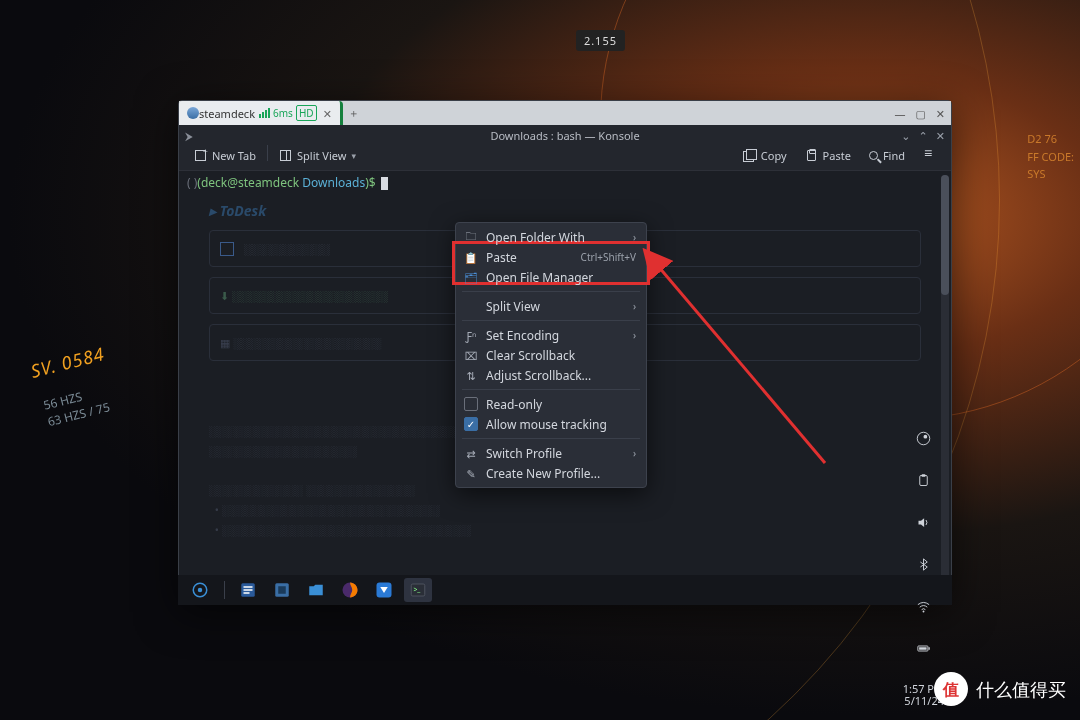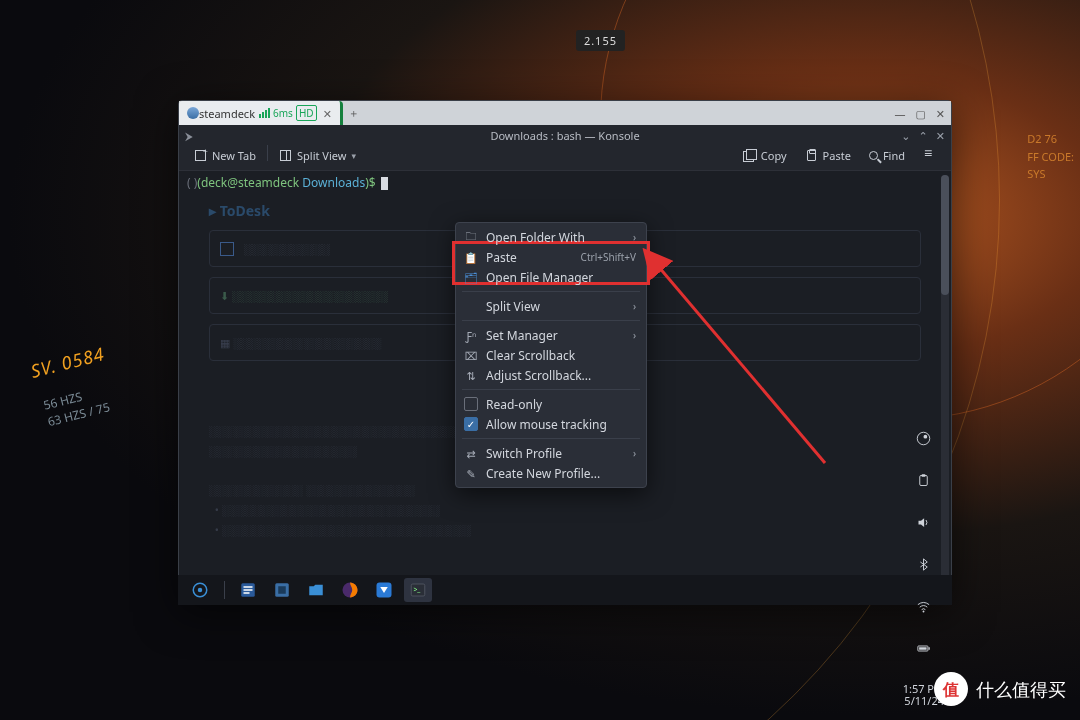--- a/index.html
+++ b/index.html
@@ -60,21 +60,21 @@
 
   .k-body { flex:1; background:#1b1e24; position:relative; font-family:"DejaVu Sans Mono","Consolas",monospace; font-size:12px; color:#c7ccd4;}
   .scrollbar{ position:absolute; right:2px; top:4px; bottom:4px; width:8px; background:#2a2d35; border-radius:4px;}
   .scrollbar .thumb{ position:absolute; left:0; right:0; top:0; height:120px; background:#4a4f5a; border-radius:4px;}
   .prompt-line{ padding:3px 8px;}
   .p-grey{color:#6a6f7a}.p-green{color:#7ec47e}.p-cyan{color:#5bb0d6;font-weight:normal}
   .cursor{ display:inline-block; width:7px; height:13px; background:#d8dce2; vertical-align:middle; margin-left:2px;}
 
   
   .faint { position:absolute; left:30px; top:30px; right:30px; color:#3a4050; font-size:11px; pointer-events:none;}
-  .faint .logo{ color:#2a4a6a; font-weight:bold; font-size:14px;}
+  .faint .logo{ color:#2a4a6a; font-weight:bold; font-size:14px;font-style:italic;}
   .faint .row{ margin:10px 0; padding:10px; border:1px solid #2a2f3a; border-radius:4px; display:flex; align-items:center; gap:10px;}
   .faint .dl-ico{ width:14px;height:14px;border:1.5px solid #3a5a8a;}
   .faint-block{ margin-top:60px; color:#353b48; line-height:1.8;}
 
   
   .ctx {
     position:absolute; left:455px; top:222px; width:192px;
     background:#2a2e37; border:1px solid #3d424d; border-radius:4px;
     box-shadow:0 6px 24px rgba(0,0,0,.6); padding:4px 0; font-size:12px; color:#d3d7de;
   }
@@ -232,21 +232,21 @@
   </div>
   <div class="ctx-sep"></div>
   <div class="ctx-item">
     <span class="ctx-ico"></span>
     <span class="ctx-label">Split View</span>
     <span class="ctx-sub">›</span>
   </div>
   <div class="ctx-sep"></div>
   <div class="ctx-item">
     <span class="ctx-ico">Ƒⁿ</span>
-    <span class="ctx-label">Set Manager</span>
+    <span class="ctx-label">Set Encoding</span>
     <span class="ctx-sub">›</span>
   </div>
   <div class="ctx-item">
     <span class="ctx-ico">⌧</span>
     <span class="ctx-label">Clear Scrollback</span>
   </div>
   <div class="ctx-item">
     <span class="ctx-ico">⇅</span>
     <span class="ctx-label">Adjust Scrollback...</span>
   </div>

